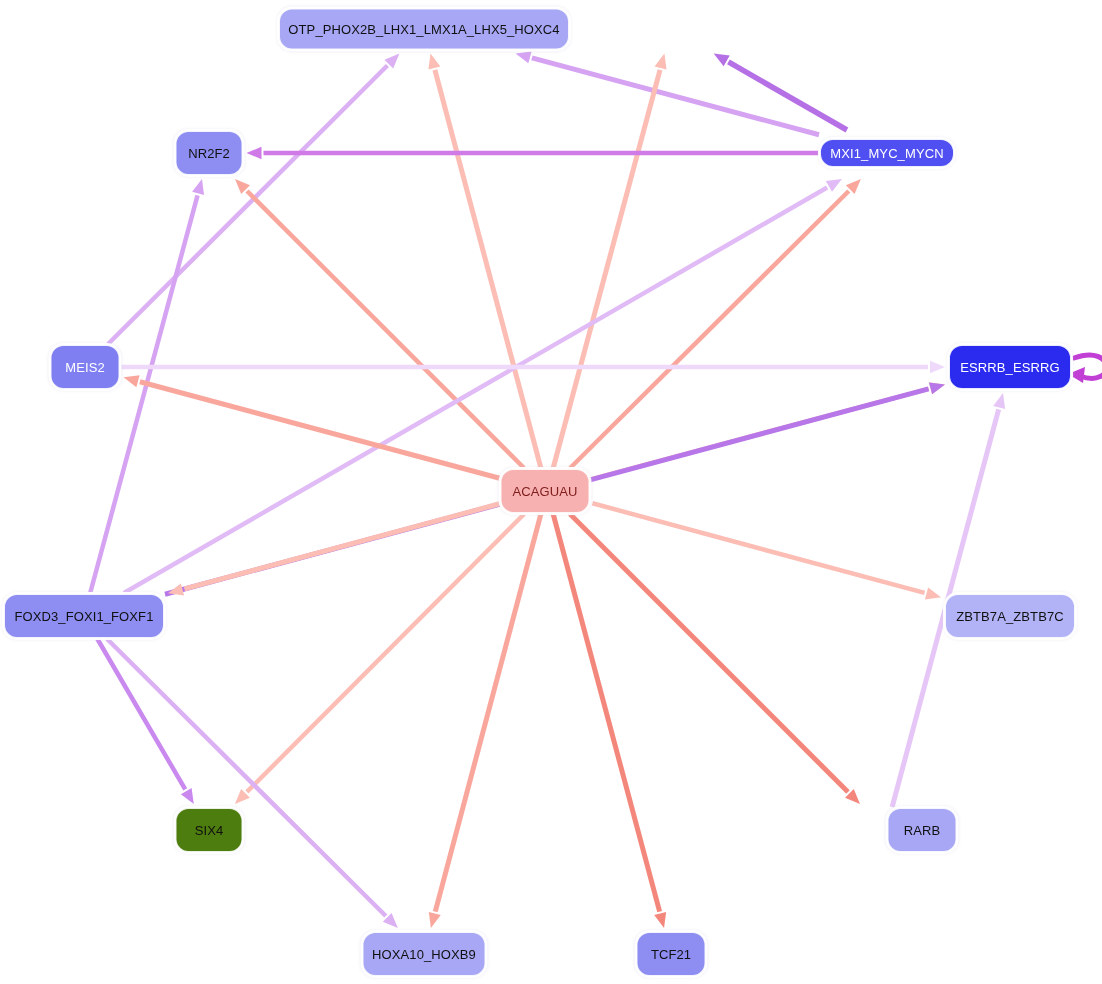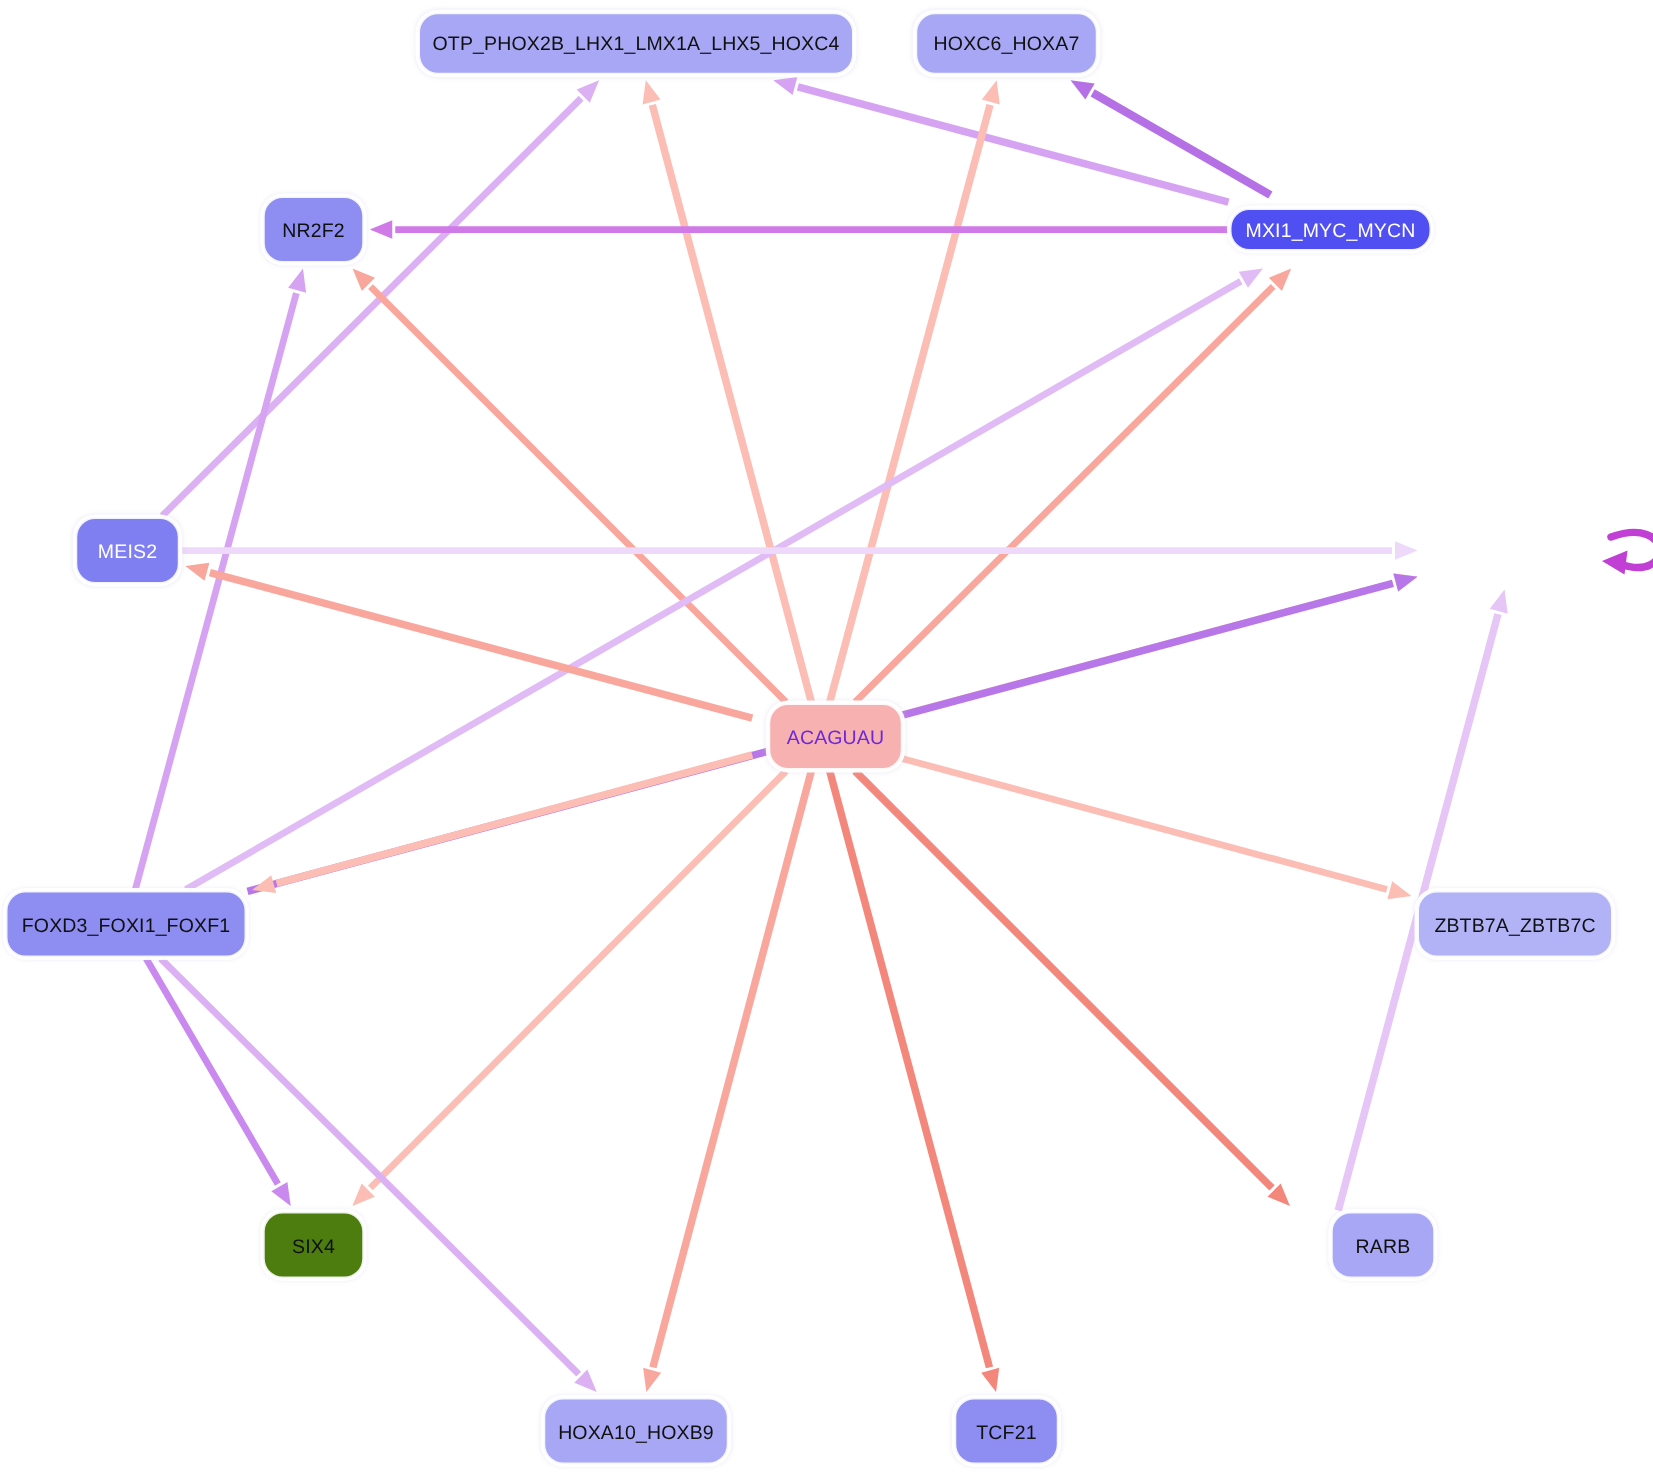--- a/index.html
+++ b/index.html
@@ -149,33 +149,33 @@
       </g>
       <g>
         <line x1="553.159827213823" y1="514" x2="659.638794559414" y2="911.5787248468439" stroke="#f4877c" stroke-width="5" stroke-linecap="butt"></line>
         <polygon points="664.036717062635,928 666.1451328509439,911.9066913636875 654.1672615627596,915.1145877778017" fill="#f4877c"></polygon>
       </g>
     </svg>
   <div id="node-layer">
       <div class="node" style="left: 424px; top: 29px; width: 290px; height: 41px; background: rgb(167, 167, 245); color: rgb(16, 16, 16); font-size: 13px;">
         <span>OTP_PHOX2B_LHX1_LMX1A_LHX5_HOXC4</span>
       </div>
-      <div class="node" style="left: 671px; top: 29px; width: 121px; height: 41px; background: rgb(167, 167, 245); color: rgb(16, 16, 16); font-size: 13px;">
-        <span>HOXC6_HOXA7</span>
-      </div>
       <div class="node" style="left: 209px; top: 153px; width: 67px; height: 44px; background: rgb(141, 141, 242); color: rgb(16, 16, 16); font-size: 13px;">
         <span>NR2F2</span>
       </div>
       <div class="node" style="left: 887px; top: 153px; width: 134px; height: 28px; background: rgb(79, 79, 242); color: rgb(255, 255, 255); font-size: 13px;">
         <span>MXI1_MYC_MYCN</span>
       </div>
       <div class="node" style="left: 85px; top: 367px; width: 69px; height: 44px; background: rgb(127, 127, 241); color: rgb(255, 255, 255); font-size: 13px;">
         <span>MEIS2</span>
       </div>
-      <div class="node" style="left: 557px; top: 491px; width: 89px; height: 44px; background: rgb(247, 177, 177); color: #6d28d9; font-size: 13px; text-align: center;">
+      <div class="node" style="left: 1010px; top: 367px; width: 122px; height: 44px; background: rgb(43, 43, 240); color: rgb(255, 255, 255); font-size: 13px;">
+        <span>ESRRB_ESRRG</span>
+      </div>
+      <div class="node" style="left: 545px; top: 491px; width: 89px; height: 44px; background: rgb(247, 177, 177); color: #7f1d1d; font-size: 13px; text-align: center;">
         <span>ACAGUAU</span>
       </div>
       <div class="node" style="left: 84px; top: 616px; width: 160px; height: 44px; background: rgb(141, 141, 242); color: rgb(16, 16, 16); font-size: 13px;">
         <span>FOXD3_FOXI1_FOXF1</span>
       </div>
       <div class="node" style="left: 1010px; top: 616px; width: 130px; height: 44px; background: rgb(178, 178, 247); color: rgb(16, 16, 16); font-size: 13px; justify-content: center;">
         <span>ZBTB7A_ZBTB7C</span>
       </div>
       <div class="node" style="left: 209px; top: 830px; width: 67px; height: 44px; background: #4d7c0f; color: rgb(16, 16, 16); font-size: 13px;">
         <span>SIX4</span>

